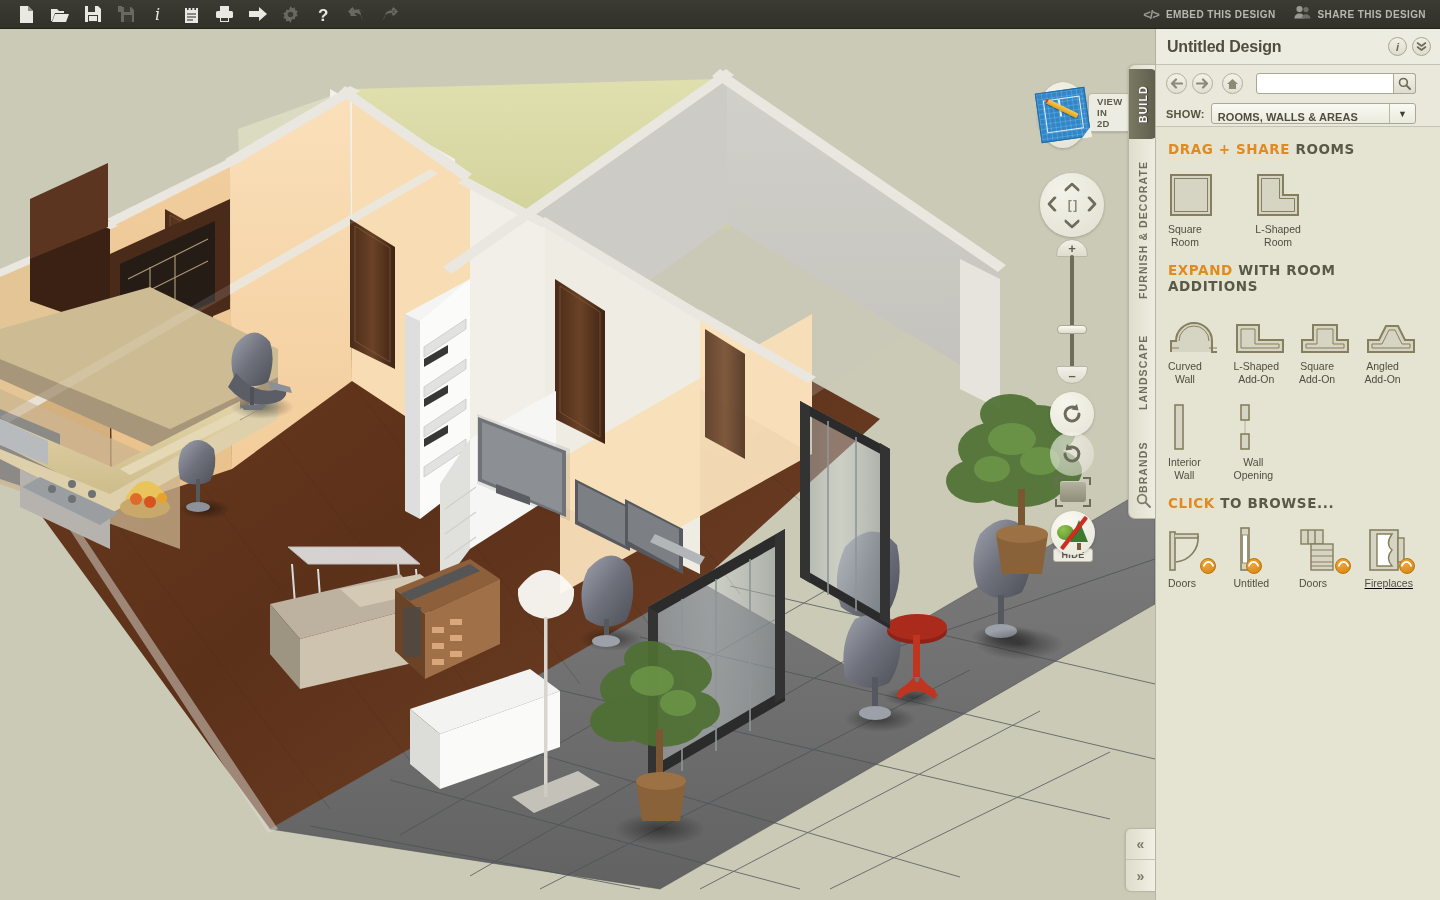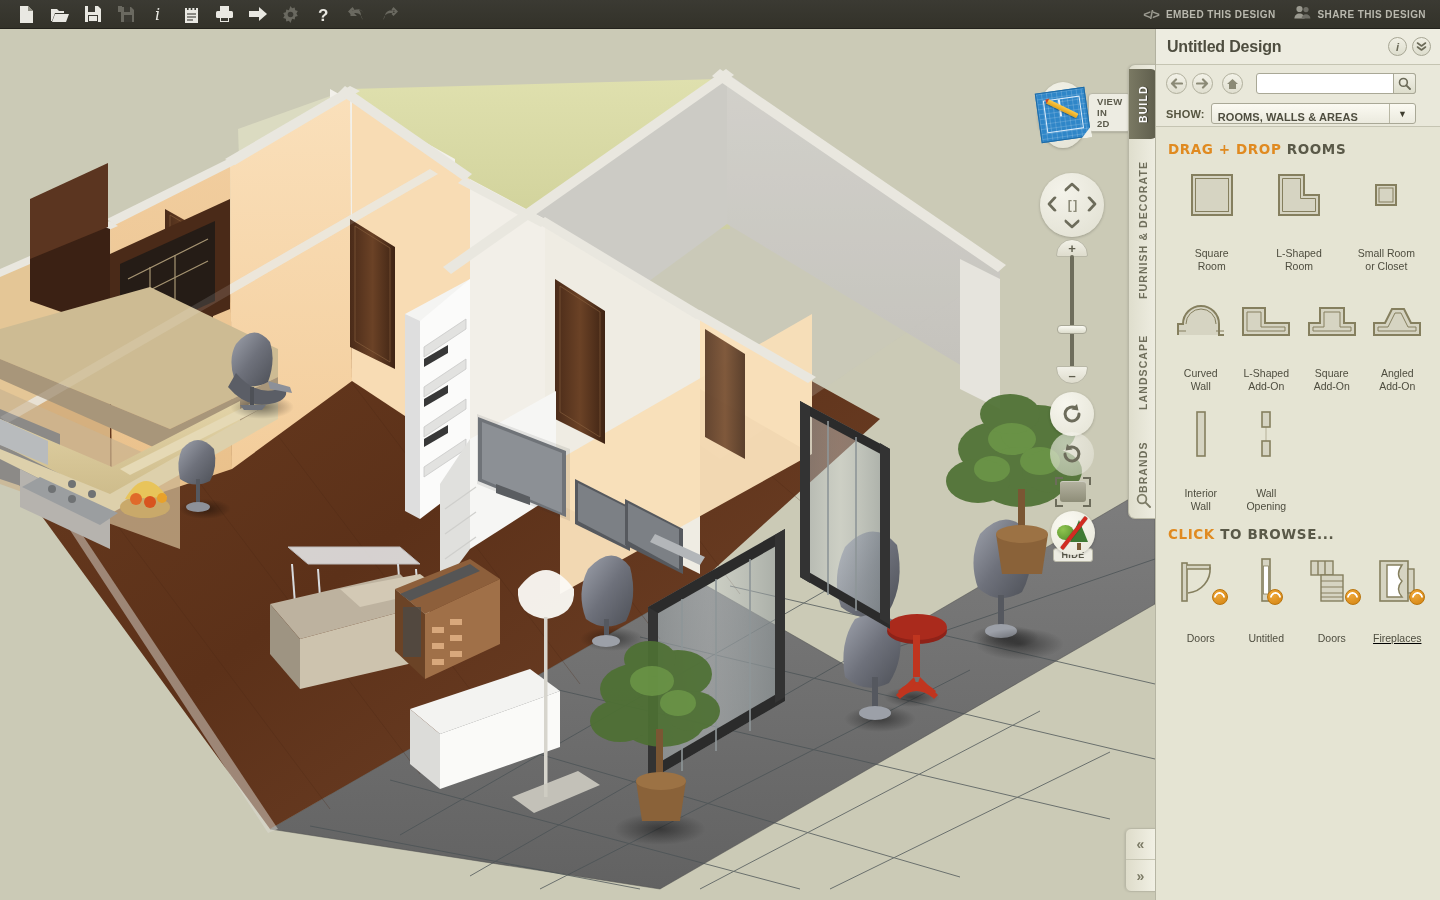--- a/index.html
+++ b/index.html
@@ -235,21 +235,21 @@
 
   .panel-body{ padding:14px 10px 0 12px; }
   .sect{ margin-bottom:14px; }
   .sect-h{
     font-size:13.5px; font-weight:bold; letter-spacing:.6px; color:#5a5948;
     font-family:"DejaVu Sans", sans-serif;
     margin-bottom:9px;
   }
   .sect-h b{ color:#e08a20; font-weight:bold; }
   .items{ display:flex; }
-  .item{ display:flex; flex-direction:column; align-items:center; cursor:pointer;gap:24px; }
+  .item{ display:flex; flex-direction:column; align-items:flex-start; cursor:pointer; }
   .ico{ height:52px; display:flex; align-items:flex-end; justify-content:center; position:relative; }
   .ilbl{
     font-size:10.5px; color:#4e4d3f; text-align:center; line-height:12.5px; margin-top:5px;
   }
   .badge{
     position:absolute; right:-6px; bottom:-2px; width:16px; height:16px; border-radius:50%;
     background:radial-gradient(circle at 35% 30%,#f0a93b,#d2820f);
     border:1px solid #b9740c; display:flex;align-items:center;justify-content:center;
   }
   .badge:after{
@@ -903,52 +903,44 @@
         <div class="showlbl">SHOW:</div>
         <div class="select">
           <div class="val">ROOMS, WALLS &amp; AREAS</div>
           <div class="arrow">▼</div>
         </div>
       </div>
     </div>
 
     <div class="panel-body" id="panelBody">
         <div class="sect">
-          <div class="sect-h"><b>DRAG + DROP</b> ROOMS</div>
+          <div class="sect-h"><b>DRAG + SHARE</b> ROOMS</div>
           <div class="items">
             <div class="item" style="width: 33.3333%;">
               <div class="ico">
                 <svg width="46" height="46" viewBox="0 0 46 46">
                   <rect x="3" y="3" width="40" height="40" fill="#d6d4c2" stroke="#857f5e" stroke-width="2"></rect>
                   <rect x="6.5" y="6.5" width="33" height="33" fill="none" stroke="#857f5e" stroke-width="1"></rect>
                 </svg>
               </div>
               <div class="ilbl">Square<br>Room</div>
             </div>
             <div class="item" style="width: 33.3333%;">
               <div class="ico">
                 <svg width="46" height="46" viewBox="0 0 46 46">
                   <path d="M3 3 H28 V23 H43 V43 H3 Z" fill="#d6d4c2" stroke="#857f5e" stroke-width="2"></path>
                   <path d="M6.5 6.5 H24.5 V26.5 H39.5 V39.5 H6.5 Z" fill="none" stroke="#857f5e" stroke-width="1"></path>
                 </svg>
               </div>
               <div class="ilbl">L-Shaped<br>Room</div>
             </div>
-            <div class="item" style="width: 33.3333%;">
-              <div class="ico">
-                <svg width="46" height="46" viewBox="0 0 46 46">
-                  <rect x="13" y="13" width="20" height="20" fill="#d6d4c2" stroke="#857f5e" stroke-width="2"></rect>
-                  <rect x="16" y="16" width="14" height="14" fill="none" stroke="#857f5e" stroke-width="1"></rect>
-                </svg>
-              </div>
-              <div class="ilbl">Small Room<br>or Closet</div>
-            </div>
           </div>
         </div>
         <div class="sect">
+          <div class="sect-h"><b>EXPAND</b> WITH ROOM ADDITIONS</div>
           <div class="items">
             <div class="item" style="width: 25%;">
               <div class="ico">
                 <svg width="52" height="40" viewBox="0 0 52 40">
                   <path d="M3 37 V26 H8 A18 18 0 0 1 44 26 V37 H49" fill="#d6d4c2" stroke="#857f5e" stroke-width="2"></path>
                   <path d="M3 33 H11 M41 33 H49" stroke="#857f5e" stroke-width="1" fill="none"></path>
                   <path d="M11 26 A15 15 0 0 1 41 26" fill="none" stroke="#857f5e" stroke-width="1"></path>
                 </svg>
               </div>
               <div class="ilbl">Curved<br>Wall</div>

